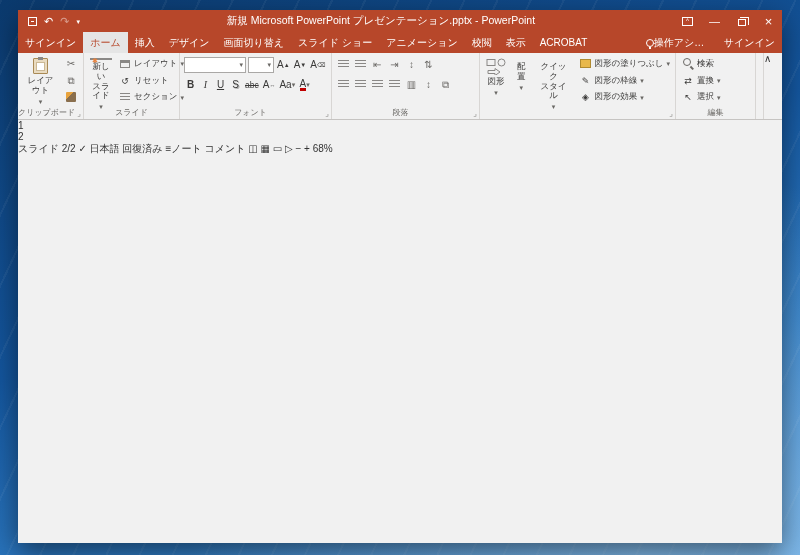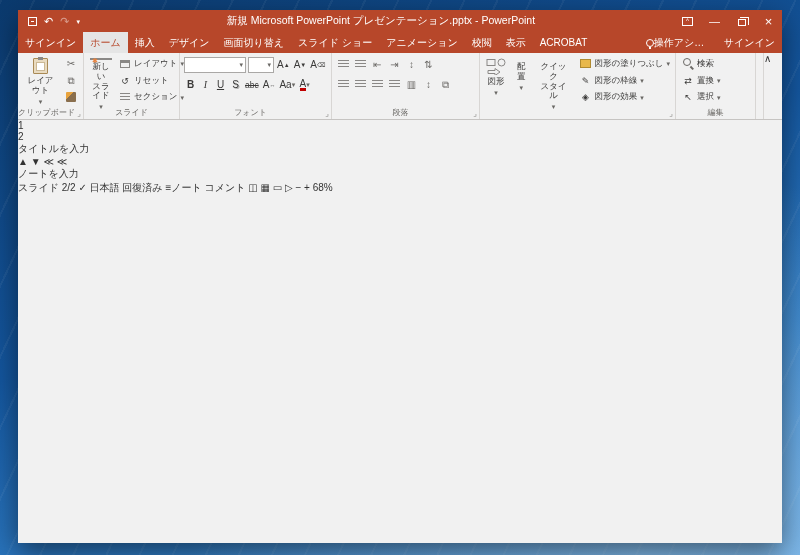--- a/index.html
+++ b/index.html
@@ -409,40 +409,20 @@
       <div class="thumbrow">
         <span class="thumbnum">1</span>
         <span class="sthumb"></span>
       </div>
       <div class="thumbrow">
         <span class="thumbnum">2</span>
         <span class="sthumb sel"></span>
       </div>
     </div>
 
-    <div class="right-col">
-      <div class="main-area">
-        <div class="slide">
-          <div class="ph ph-title">
-            <span class="ph-title-text">タイトルを入力</span>
-          </div>
-          <div class="ph ph-body"></div>
-        </div>
-        <div class="vsb">
-          <span class="arr">▲</span>
-          <span class="track"><span class="vthumb"></span></span>
-          <span class="arr">▼</span>
-          <span class="dblbtn"><span class="rot90">≪</span></span>
-          <span class="dblbtn"><span class="rotm90">≪</span></span>
-        </div>
-      </div>
-      <div class="notes-bar">
-        <span>ノートを入力</span>
-      </div>
-    </div>
   </div>
 
   <div class="statusbar">
     <span class="sbi">スライド 2/2</span>
     <span class="i-spell">✓</span>
     <span class="sbi">日本語</span>
     <span class="sbi">回復済み</span>
     <span class="sb-right">
       <span class="sbi"><span class="i-notes">≡</span><span>ノート</span></span>
       <span class="sbi"><span class="i-comment"></span><span>コメント</span></span>

